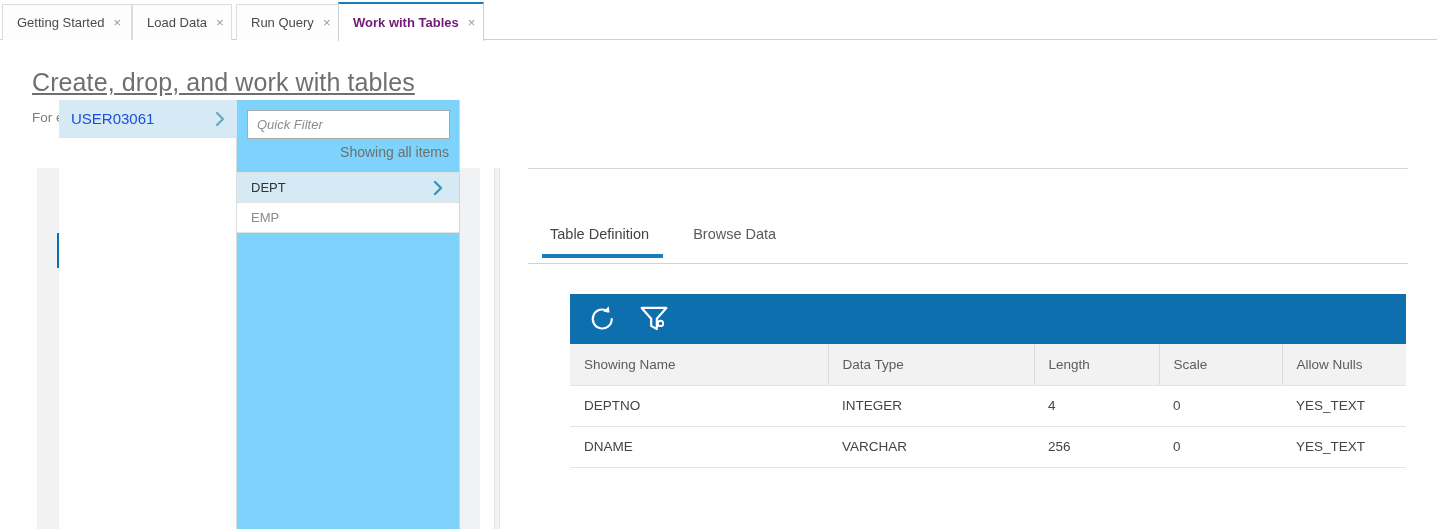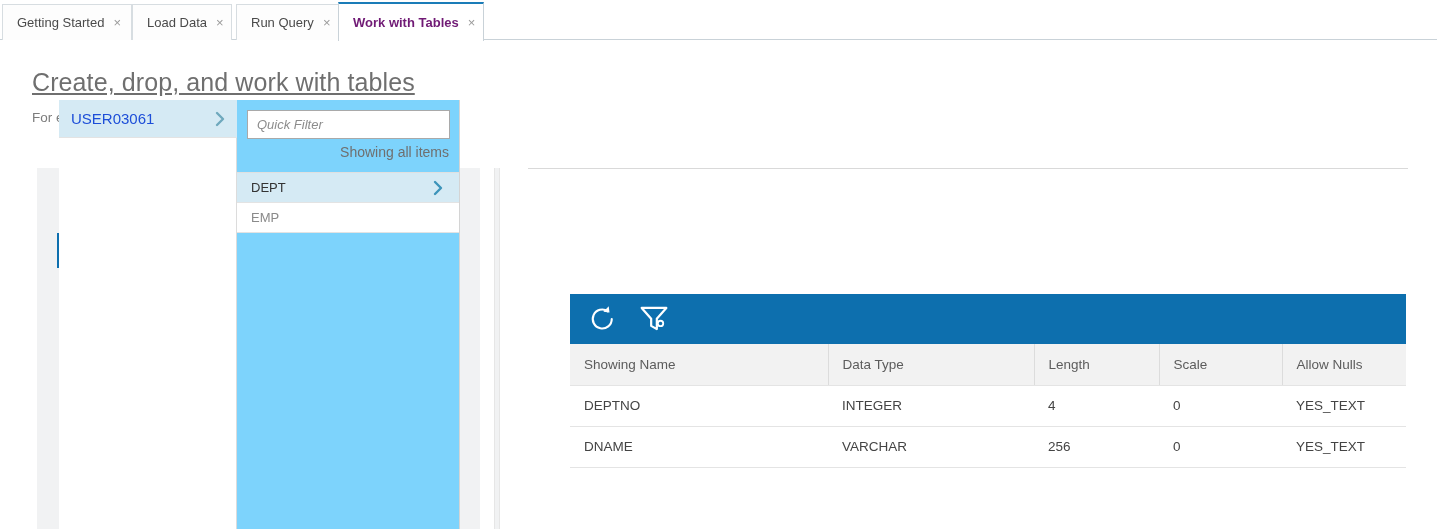--- a/index.html
+++ b/index.html
@@ -302,20 +302,28 @@
       <span class="nm">EMP</span>
     </div>
   </div>
 </div>
 
 <div class="splitter"></div>
 
 <div class="right-panel">
   <div class="rp-topline"></div>
 
+  <div class="rp-tabs">
+    <div class="rp-tab active">
+      <span>Table Definition</span>
+    </div>
+    <div class="rp-tab">
+      <span>Browse Data</span>
+    </div>
+  </div>
 
   <div class="blue-toolbar">
     <div class="bt-icon">
       <svg width="30" height="30" viewBox="0 0 24 24">
         <path d="M19 12a7.6 7.6 0 1 1-3.1-6.1" fill="none" stroke="#ffffff" stroke-width="1.7" stroke-linecap="round"></path>
         <path d="M16.6 1.8l0.6 4.9-4.9-0.5z" fill="#ffffff"></path>
       </svg>
     </div>
     <div class="bt-icon">
       <svg width="32" height="32" viewBox="0 0 26 26">

